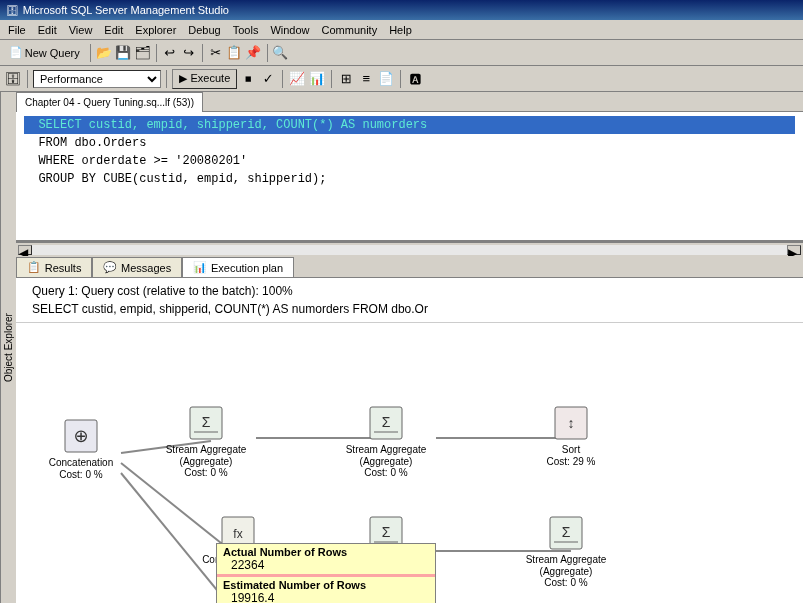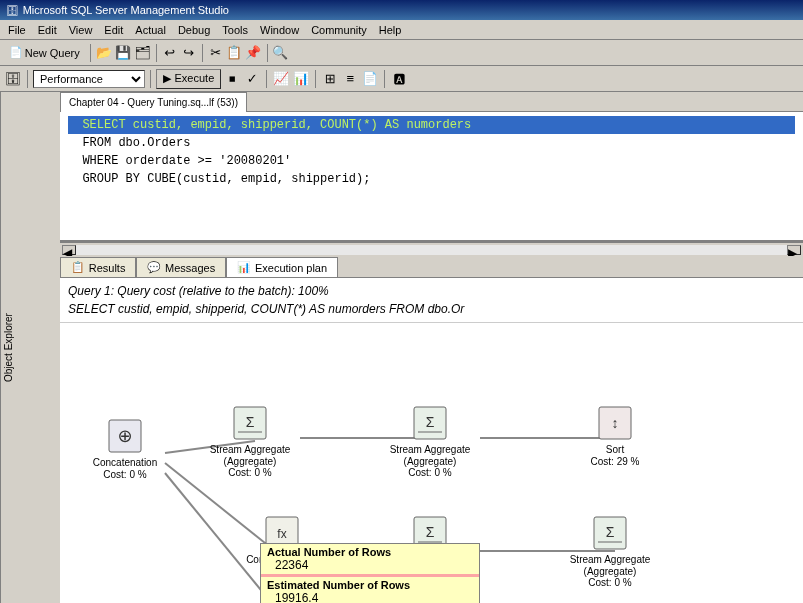--- a/index.html
+++ b/index.html
@@ -64,21 +64,20 @@
       align-items: center;
       padding: 2px 4px;
       border-bottom: 1px solid #808080;
       gap: 2px;
     }
     
     
     .main-area {
       display: flex;
       height: calc(603px - 20px - 20px - 26px - 26px);
-      gap: 44px;
     }
     
     
     .object-explorer {
       width: 16px;
       background: #d4d0c8;
       border-right: 1px solid #808080;
       display: flex;
       align-items: center;
       justify-content: center;
@@ -123,21 +122,21 @@
       background: white;
       height: 130px;
       padding: 4px 8px;
       font-family: 'Courier New', monospace;
       font-size: 12px;
       overflow: auto;
       border-bottom: 2px solid #808080;
       position: relative;
     }
     .sql-line { white-space: pre; line-height: 18px; }
-    .sql-selected { background: #316ac5; color: #bef264; }
+    .sql-selected { background: #316ac5; color: #5eead4; }
     
     
     .hscroll {
       height: 14px;
       background: #d4d0c8;
       border-top: 1px solid #808080;
       display: flex;
       align-items: center;
     }
     
@@ -166,25 +165,24 @@
     
     .execution-plan {
       flex: 1;
       overflow: auto;
       background: white;
       position: relative;
     }
     
     .plan-header {
       font-size: 12px;
-      padding: 4px 8px;
+      padding: 4px 16px;
       border-bottom: 1px solid #ccc;
       background: white;
       line-height: 18px;
-      font-style: italic;
     }
     
     .plan-canvas {
       position: relative;
       width: 800px;
       height: 380px;
       padding: 10px;
     }
     
     
@@ -230,21 +228,21 @@
     .tooltip-value {
       font-size: 12px;
       margin-left: 8px;
     }
     
     
     .perf-dropdown {
       background: white;
       border: 1px inset #808080;
       height: 18px;
-      width: 112px;
+      width: 128px;
       font-size: 11px;
       padding: 0 2px;
     }
     
     .execute-btn {
       background: #d4d0c8;
       border: 1px outset #808080;
       padding: 1px 6px;
       font-size: 11px;
       cursor: pointer;
@@ -284,21 +282,21 @@
 <div class="title-bar">
   <span class="title-bar-icon">🗄</span>
   <span>Microsoft SQL Server Management Studio</span>
 </div>
 
 <div class="menu-bar">
   <span class="menu-item">File</span>
   <span class="menu-item">Edit</span>
   <span class="menu-item">View</span>
   <span class="menu-item">Edit</span>
-  <span class="menu-item">Actual</span>
+  <span class="menu-item">Explorer</span>
   <span class="menu-item">Debug</span>
   <span class="menu-item">Tools</span>
   <span class="menu-item">Window</span>
   <span class="menu-item">Community</span>
   <span class="menu-item">Help</span>
 </div>
 
 <div class="toolbar">
   <button class="toolbar-btn">
     <span>📄</span>

